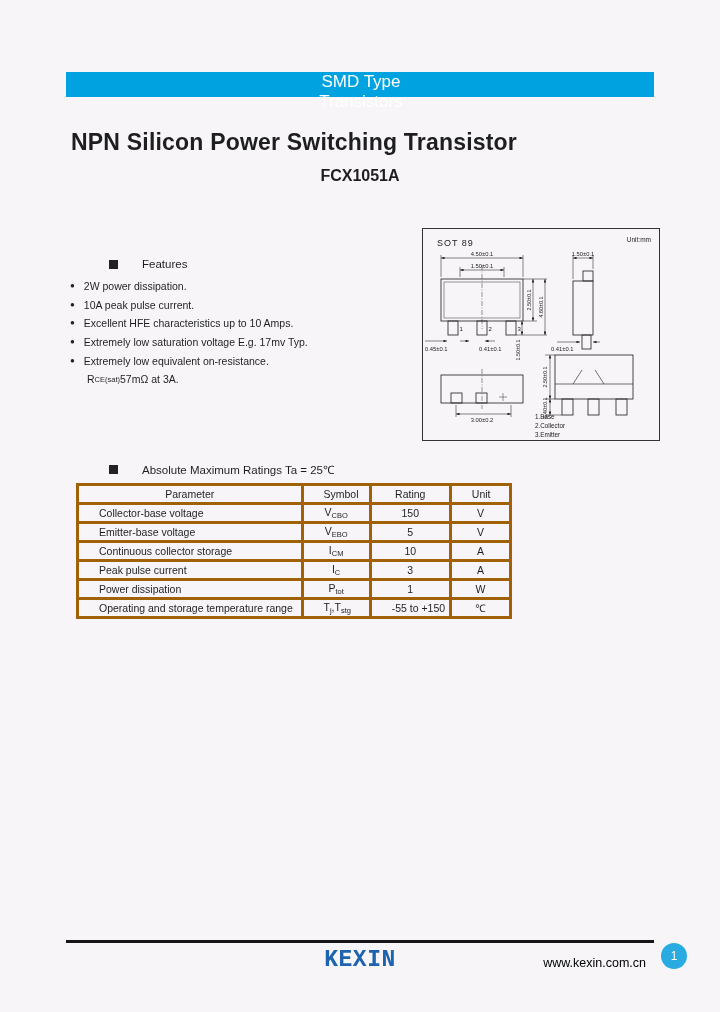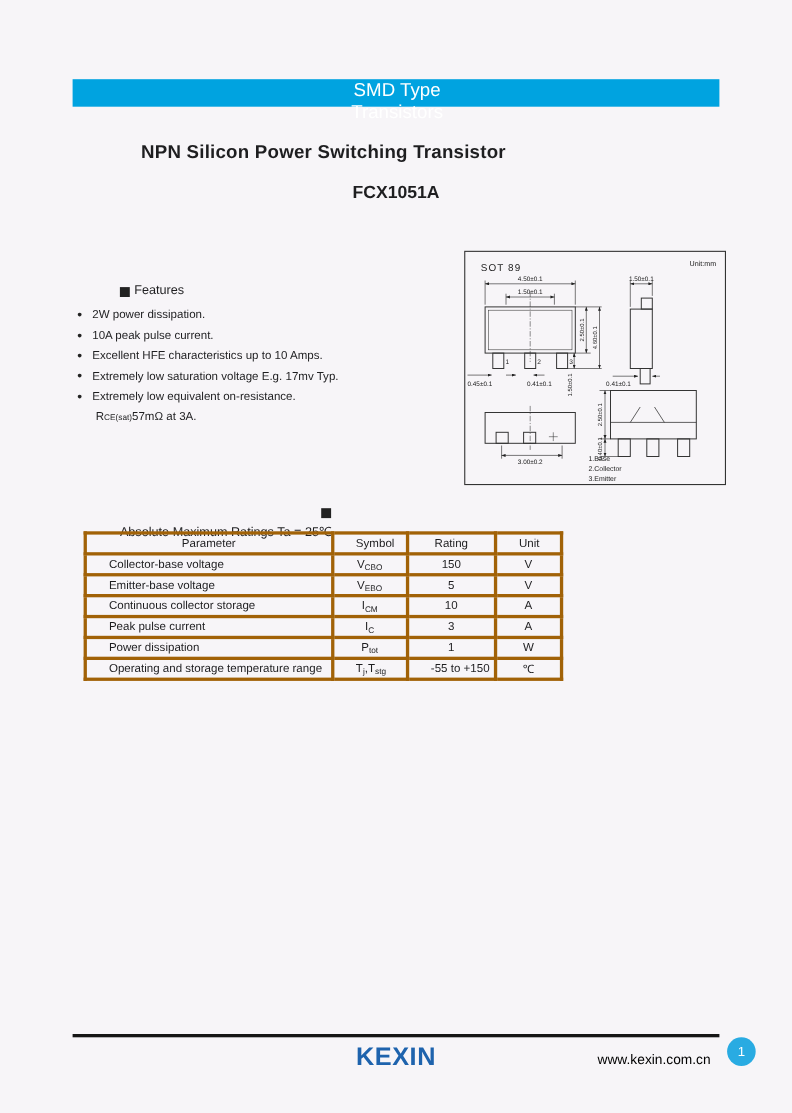--- a/index.html
+++ b/index.html
@@ -17,26 +17,26 @@
     position:absolute;left:66px;top:72px;width:588px;height:25px;
     background:#00a3e0;color:#ffffff;
     display:flex;justify-content:space-between;align-items:center;
     box-sizing:border-box;padding:0 6px 1px 8px;
     font-size:17px;
     flex-direction:column;
   }
 
   
   .doc-title{position:absolute;left:0;top:129px;width:588px;text-align:center;
-    font-size:17px;font-weight:bold;letter-spacing:0.2px;}
+    font-size:23px;font-weight:bold;letter-spacing:0.2px;}
   .part-number{position:absolute;left:0;top:167px;width:720px;text-align:center;
     font-size:16px;font-weight:bold;}
 
   
-  .section-heading{position:absolute;display:flex;align-items:flex-end;gap:4px;
+  .section-heading{position:absolute;display:flex;align-items:center;gap:24px;
     font-size:11.5px;padding-left:43px;}
   .sq{width:9px;height:9px;background:#222;flex:0 0 auto;}
 
   
   #features-list{position:absolute;left:70px;top:277px;font-size:10.5px;}
   .feature-item{display:flex;align-items:center;gap:9px;height:18.6px;}
   .bullet{font-size:8px;color:#222;line-height:1;}
   .feature-note{margin-left:17px;height:18.6px;display:flex;align-items:center;}
   .subtxt{font-size:7.5px;vertical-align:-2px;}
 
@@ -59,21 +59,21 @@
   .ratings-table th,.ratings-table td{
     border:3px solid #a16207;height:16px;padding:0 20px;
     font-weight:normal;white-space:nowrap;overflow:hidden;}
   .ratings-table th{text-align:center;}
   .ratings-table td.c{text-align:center;margin-left:39px;}
   .ratings-table td.l{text-align:left;}
 
   
   .footer-line{position:absolute;left:66px;top:940px;width:588px;height:3px;background:#161616;}
   .logo{position:absolute;left:0;top:947px;width:720px;text-align:center;
-    font-size:23px;font-weight:bold;color:#1e63ad;letter-spacing:0.5px;}
+    font-size:23px;font-weight:bold;color:#1e63ad;letter-spacing:0.5px;font-family:Liberation Mono, monospace;}
   .site-url{position:absolute;top:956px;right:74px;font-size:12.5px;color:#000000;}
   .page-badge{position:absolute;left:661px;top:943px;width:26px;height:26px;
     border-radius:50%;background:#29abe2;color:#fff;font-size:12px;
     display:flex;align-items:center;justify-content:center;}
 </style>
 </head>
 <body>
 
 <div class="page">
 
@@ -213,21 +213,21 @@
       </g>
       <text class="dim2" x="124" y="148" text-anchor="middle" transform="rotate(-90 124 148)">2.50±0.1</text>
       <text class="dim2" x="124" y="179" text-anchor="middle" transform="rotate(-90 124 179)">0.40±0.1</text>
 
       <text class="leg" x="112" y="190">1.Base</text>
       <text class="leg" x="112" y="199">2.Collector</text>
       <text class="leg" x="112" y="208">3.Emitter</text>
     </svg>
   </div>
 
-  <div class="section-heading" style="left:66px;top:462px;flex-direction:column;">
+  <div class="section-heading" style="left:66px;top:462px;">
     <span class="sq"></span>
     <span>Absolute Maximum Ratings Ta = 25℃</span>
   </div>
 
   <table class="ratings-table">
     <colgroup>
       <col style="width:224px">
         <col style="width:68px">
         <col style="width:80px">
         <col style="width:60px">

